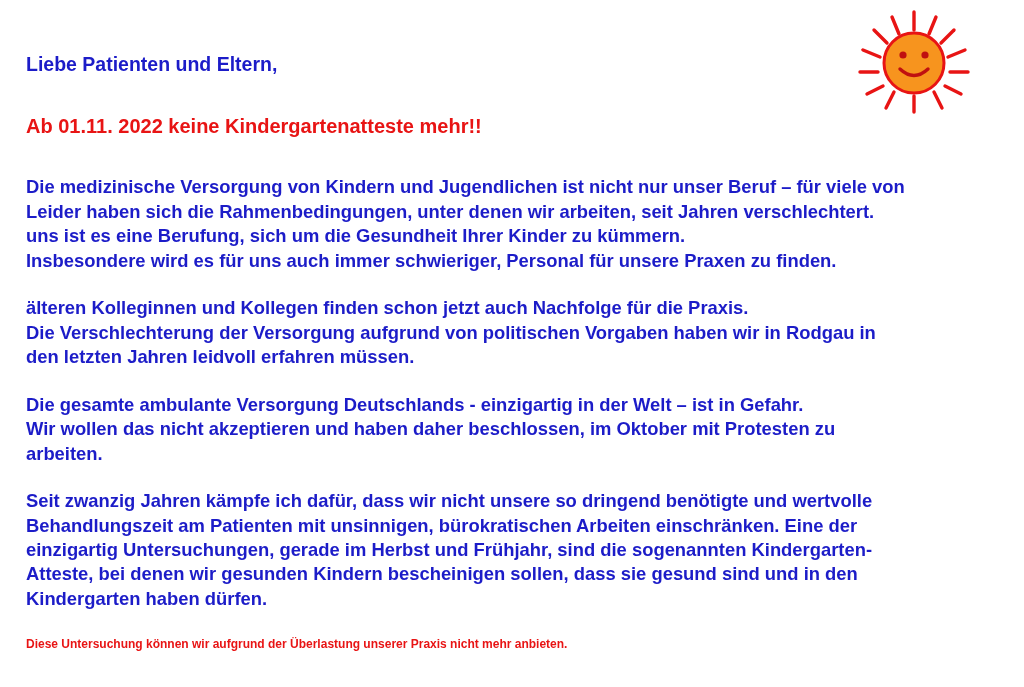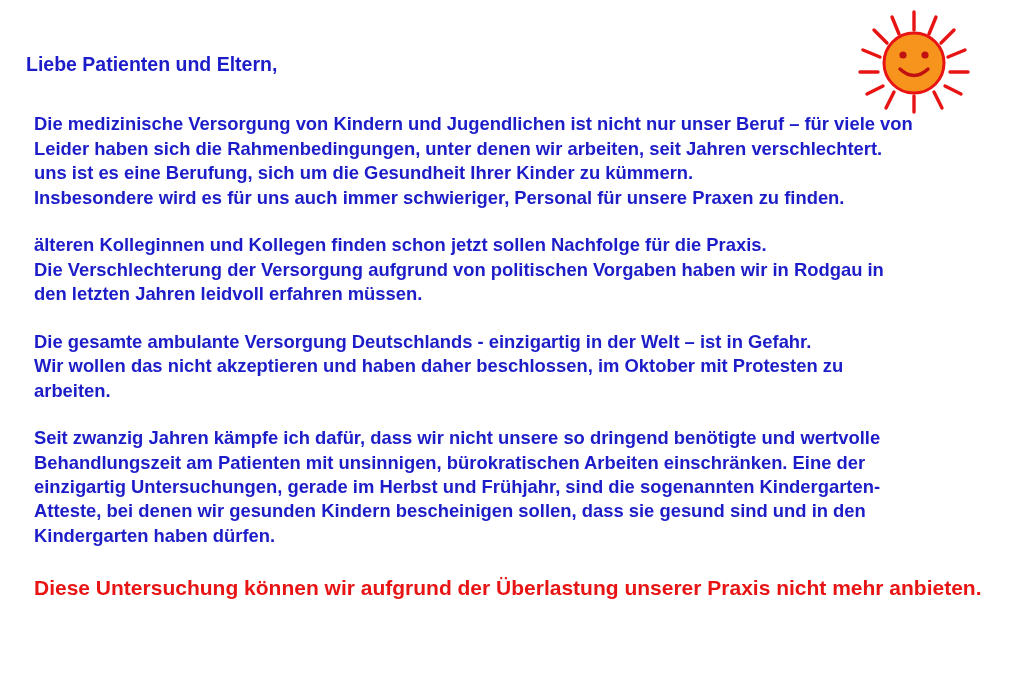--- a/index.html
+++ b/index.html
@@ -44,32 +44,32 @@
     font-weight: bold;
     font-size: 20px;
     line-height: 1.25;
     margin: 38px 0 0 0;
   }
   .para {
     color: #1c1cc8;
     font-weight: bold;
     font-size: 18.4px;
     line-height: 1.33;
-    margin: 8px;
+    margin: 0;
   }
   .para.first-block {
     margin-top: 36px;
   }
   .para.spaced {
     margin-top: 23px;
   }
   .closing {
     color: #e81414;
     font-weight: bold;
-    font-size: 21px;
+    font-size: 12px;
     line-height: 1.33;
     margin-top: 26px;
   }
   .para .line { display: block; }
 </style>
 </head>
 <body>
 
 <div class="page">
 
@@ -95,30 +95,31 @@
       <circle cx="73" cy="49" r="3.6" fill="#c01010"></circle>
       <circle cx="95" cy="49" r="3.6" fill="#c01010"></circle>
       <path d="M70 63 Q84 76 98 63" fill="none" stroke="#c01010" stroke-width="3.4" stroke-linecap="round"></path>
     </svg>
   </div>
 
   <div class="content">
 
     <p class="greeting">Liebe Patienten und Eltern,</p>
 
+    <p class="headline">Ab 01.11. 2022 keine Kindergartenatteste mehr!!</p>
 
     <div class="para first-block">
       <span class="line">Die medizinische Versorgung von Kindern und Jugendlichen ist nicht nur unser Beruf – für viele von</span>
       <span class="line">Leider haben sich die Rahmenbedingungen, unter denen wir arbeiten, seit Jahren verschlechtert.</span>
       <span class="line">uns ist es eine Berufung, sich um die Gesundheit Ihrer Kinder zu kümmern.</span>
       <span class="line">Insbesondere wird es für uns auch immer schwieriger, Personal für unsere Praxen zu finden.</span>
     </div>
 
     <div class="para spaced">
-      <span class="line">älteren Kolleginnen und Kollegen finden schon jetzt sollen Nachfolge für die Praxis.</span>
+      <span class="line">älteren Kolleginnen und Kollegen finden schon jetzt auch Nachfolge für die Praxis.</span>
       <span class="line">Die Verschlechterung der Versorgung aufgrund von politischen Vorgaben haben wir in Rodgau in</span>
       <span class="line">den letzten Jahren leidvoll erfahren müssen.</span>
     </div>
 
     <div class="para spaced">
       <span class="line">Die gesamte ambulante Versorgung Deutschlands - einzigartig in der Welt – ist in Gefahr.</span>
       <span class="line">Wir wollen das nicht akzeptieren und haben daher beschlossen, im Oktober mit Protesten zu</span>
       <span class="line">arbeiten.</span>
     </div>
 

